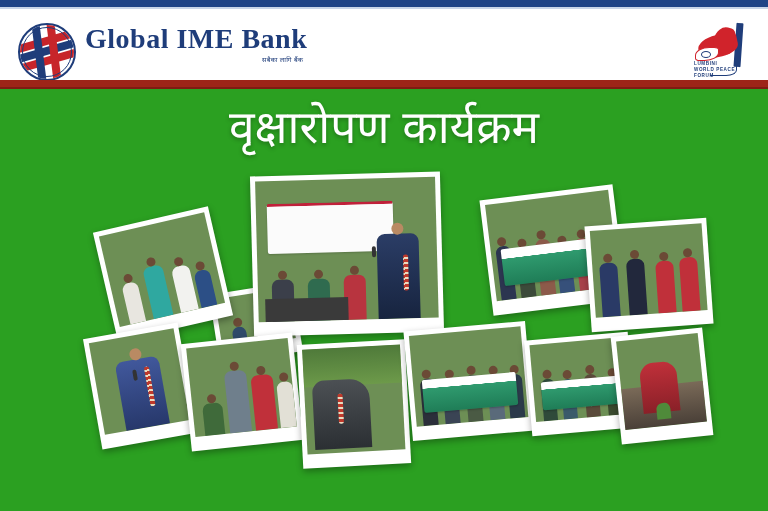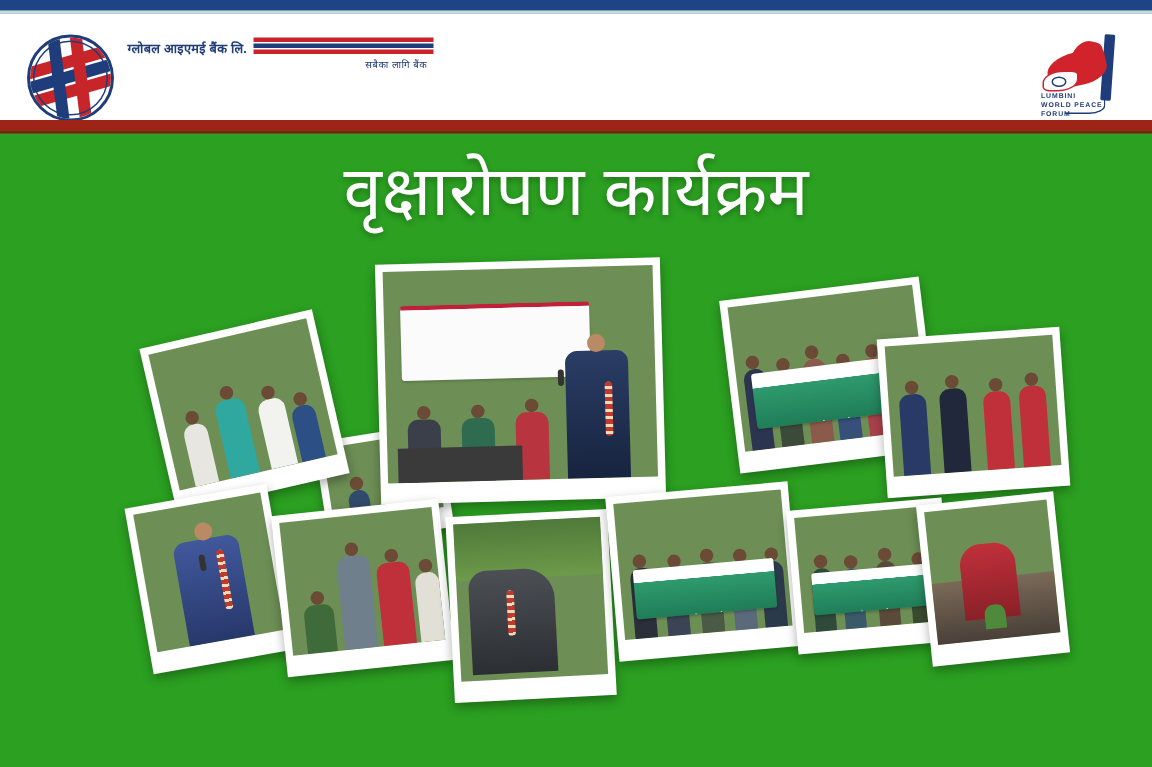--- a/index.html
+++ b/index.html
@@ -130,28 +130,21 @@
     <div class="bank-logo">
       <div class="emblem">
         <div class="band b1"></div>
           <div class="band b2"></div>
           <div class="band b3"></div>
         <div class="v1"></div>
           <div class="v2"></div>
         <div class="ring"></div>
       </div>
       <div class="bank-text">
-        <div class="bank-sub-row">
-          <div class="bank-np">ग्लोबल आइएमई बैंक लि.</div>
-          <div class="bank-bars">
-            <i class="r"></i>
-              <i class="b"></i>
-              <i class="r"></i>
-          </div>
-        </div>
+        <div class="bank-name">Global IME Bank</div>
         <div class="bank-tag">सबैका लागि बैंक</div>
       </div>
     </div>
 
     <div class="forum-logo">
       <div class="forum-flagpole"></div>
       <div class="forum-swoosh"></div>
       <div class="forum-swoosh2"></div>
       <div class="forum-dove"></div>
       <div class="forum-tail"></div>

